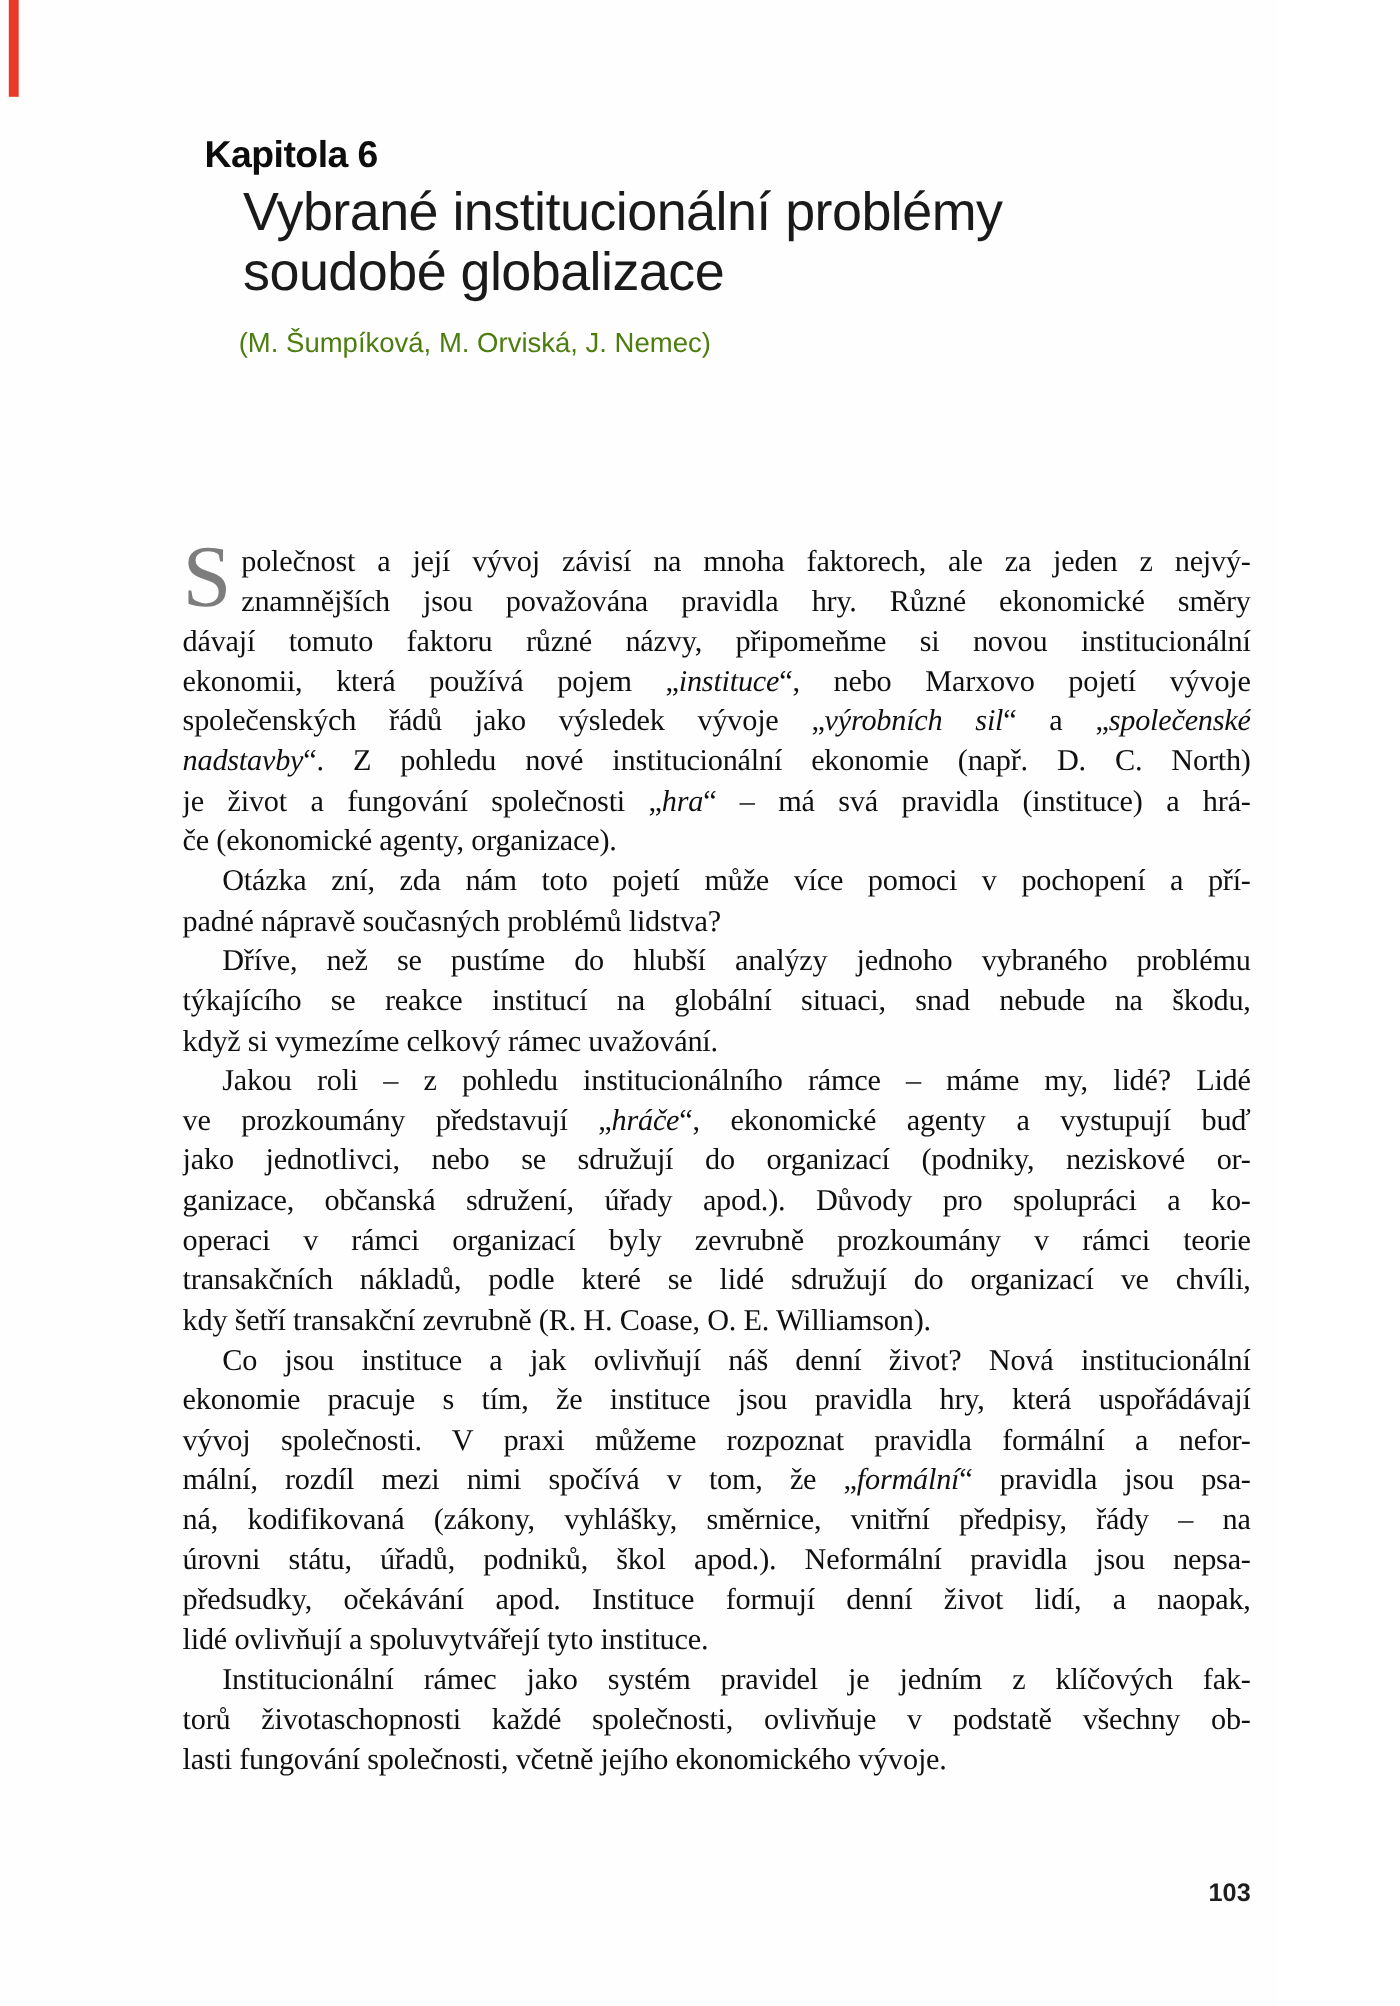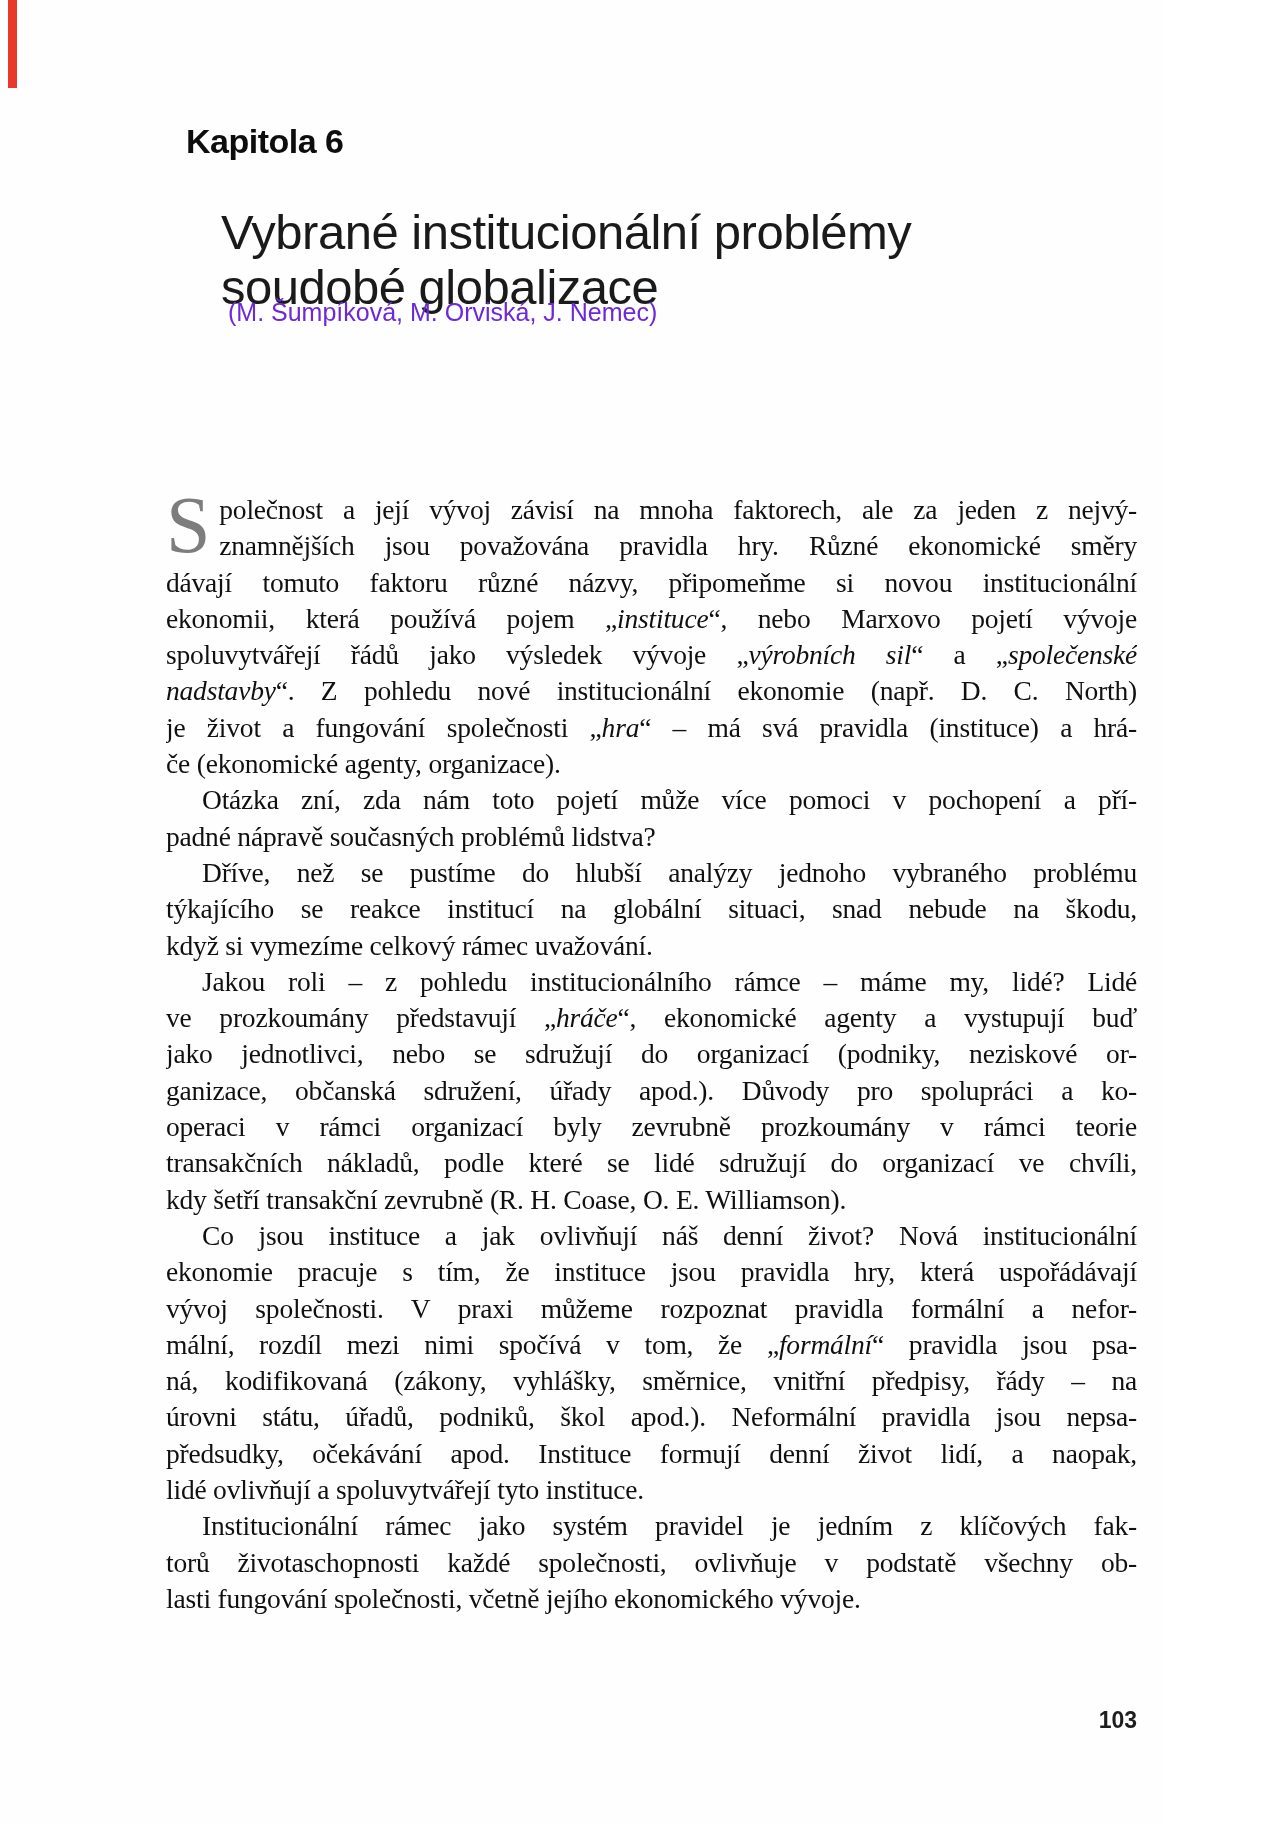--- a/index.html
+++ b/index.html
@@ -40,30 +40,29 @@
   .chapter-title {
     position: absolute;
     left: 221px;
     top: 166px;
     font-family: "Liberation Sans", sans-serif;
     font-weight: 300;
     font-size: 49px;
     line-height: 55px;
     color: #1a1a1a;
     letter-spacing: -0.5px;
-    margin-top: 39px;
   }
   .authors {
     position: absolute;
-    left: 228px;
+    left: 217px;
     top: 298px;
     font-family: "Liberation Sans", sans-serif;
     font-weight: 300;
     font-size: 25px;
-    color: #6d28d9;
+    color: #4d7c0f;
   }
   .bodytext {
     position: absolute;
     left: 166px;
     top: 492px;
     width: 971px;
     font-size: 27.5px;
     line-height: 36.3px;
     letter-spacing: -0.2px;
     color: #101010;
@@ -115,21 +114,21 @@
 
   <div class="authors">(M. Šumpíková, M. Orviská, J. Nemec)</div>
 
   <div class="bodytext">
       <div class="para">
         <span class="dropcap">S</span>
         <div class="line"><span>polečnost a její vývoj závisí na mnoha faktorech, ale za jeden z nejvý-</span></div>
         <div class="line"><span>znamnějších jsou považována pravidla hry. Různé ekonomické směry</span></div>
         <div class="line"><span>dávají tomuto faktoru různé názvy, připomeňme si novou institucionální</span></div>
         <div class="line"><span>ekonomii, která používá pojem „</span><span class="it">instituce</span><span>“, nebo Marxovo pojetí vývoje</span></div>
-        <div class="line"><span>spoluvytvářejí řádů jako výsledek vývoje „</span><span class="it">výrobních sil</span><span>“ a „</span><span class="it">společenské</span></div>
+        <div class="line"><span>společenských řádů jako výsledek vývoje „</span><span class="it">výrobních sil</span><span>“ a „</span><span class="it">společenské</span></div>
         <div class="line"><span class="it">nadstavby</span><span>“. Z pohledu nové institucionální ekonomie (např. D. C. North)</span></div>
         <div class="line"><span>je život a fungování společnosti „</span><span class="it">hra</span><span>“ – má svá pravidla (instituce) a hrá-</span></div>
         <div class="line last"><span>če (ekonomické agenty, organizace).</span></div>
       </div>
       <div class="para">
         <div class="line indent"><span>Otázka zní, zda nám toto pojetí může více pomoci v pochopení a pří-</span></div>
         <div class="line last"><span>padné nápravě současných problémů lidstva?</span></div>
       </div>
       <div class="para">
         <div class="line indent"><span>Dříve, než se pustíme do hlubší analýzy jednoho vybraného problému</span></div>

